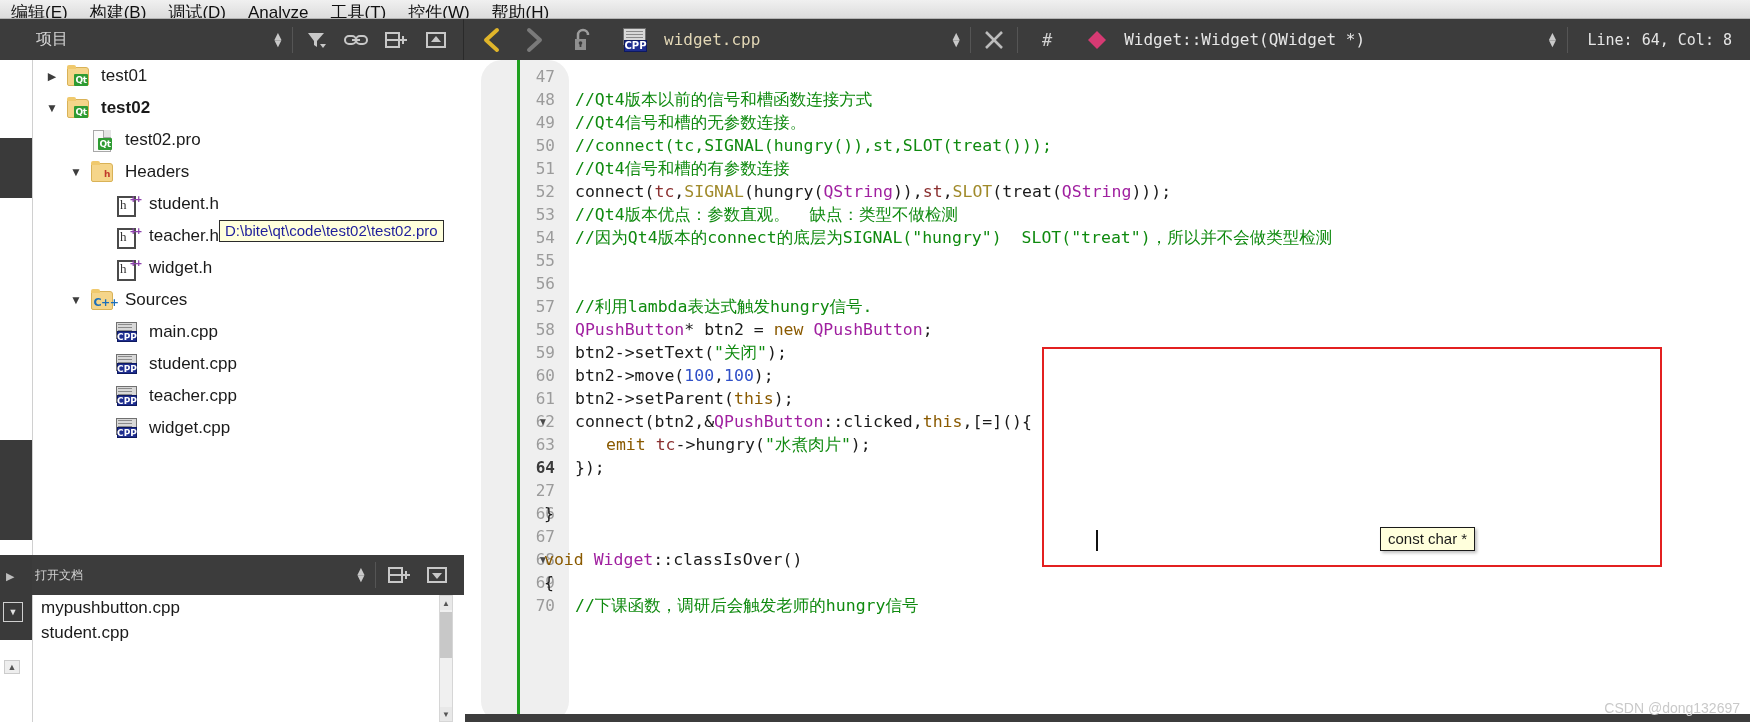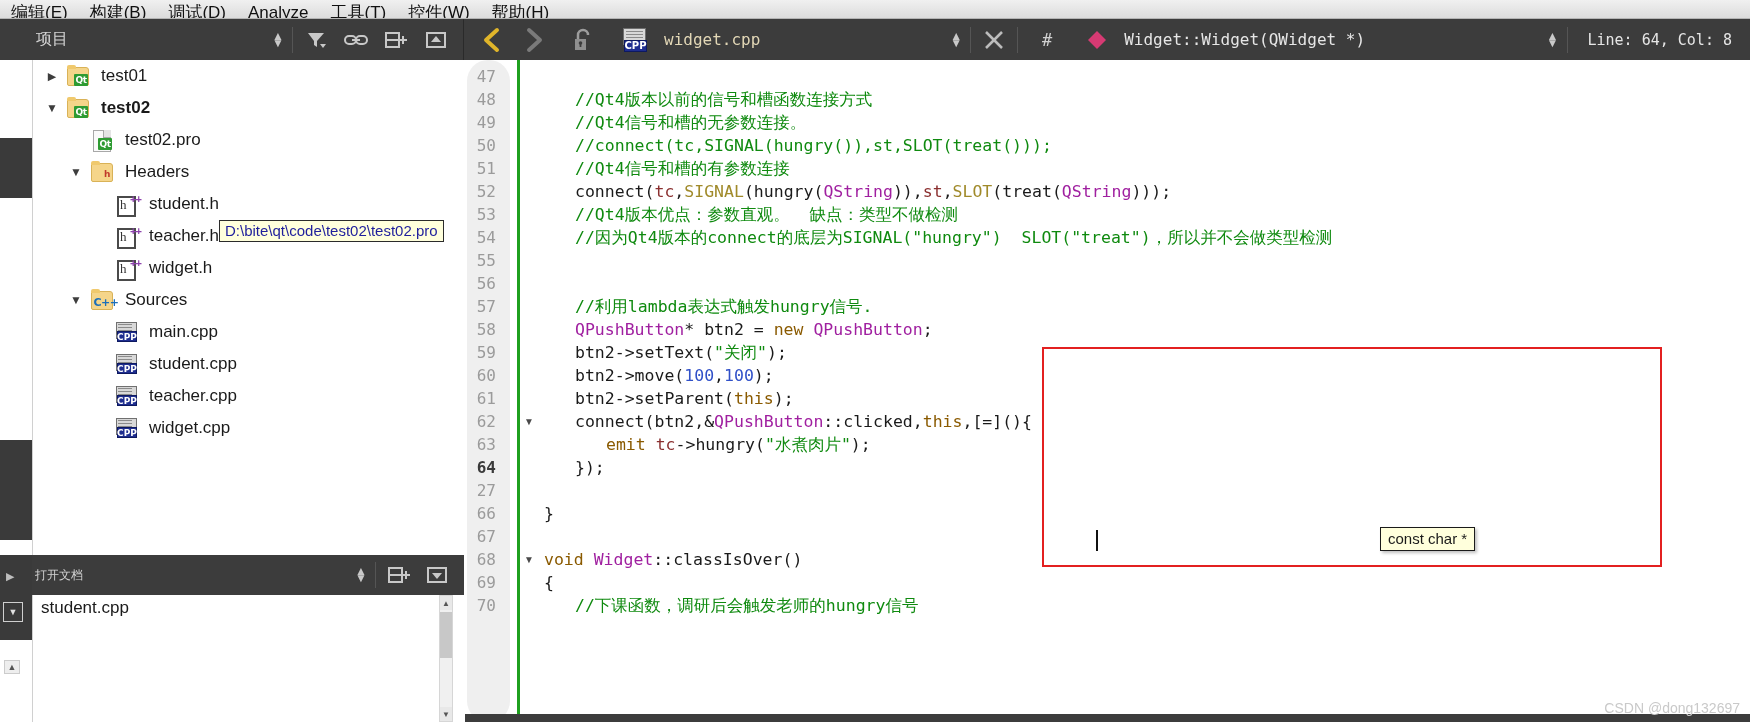--- a/index.html
+++ b/index.html
@@ -211,21 +211,21 @@
     display: flex; align-items: center; justify-content: center;
     font-size: 8px; color: #555; background: #e8e8e8;
   }
 
   
   #editor {
     position: absolute; top: 60px; left: 465px; width: 1285px; height: 662px;
     background: #ffffff; overflow: hidden;
   }
   #gutter {
-    position: absolute; top: 0; left: 2px; width: 43px; height: 662px;
+    position: absolute; top: 0; left: 16px; width: 88px; height: 662px;
     background: #efefef;
     border-radius: 21px;
   }
   #gutter-border {
     position: absolute; top: 0; left: 52px; width: 3px; height: 662px;
     background: #1fa01f;
   }
   .ln {
     position: absolute; right: 14px; width: 40px; text-align: right;
     font-family: "DejaVu Sans Mono", monospace;
@@ -520,20 +520,21 @@
     </span>
     <span class="icon-btn" style="margin-right:12px">
       <svg width="24" height="20" viewBox="0 0 24 20">
           <rect x="3" y="3" width="18" height="14" fill="none" stroke="#c8c8c8" stroke-width="2"></rect>
           <polygon points="7,8 17,8 12,14" fill="#c8c8c8"></polygon>
         </svg>
     </span>
   </div>
 
   <div id="opendocs-list">
+      <div class="doc-row">mypushbutton.cpp</div>
       <div class="doc-row">student.cpp</div>
     </div>
 
   <div id="docs-scrollbar">
     <div class="arrow" style="top:0">▲</div>
     <div class="thumb"></div>
     <div class="arrow" style="bottom:0">▼</div>
   </div>
 </div>
 

